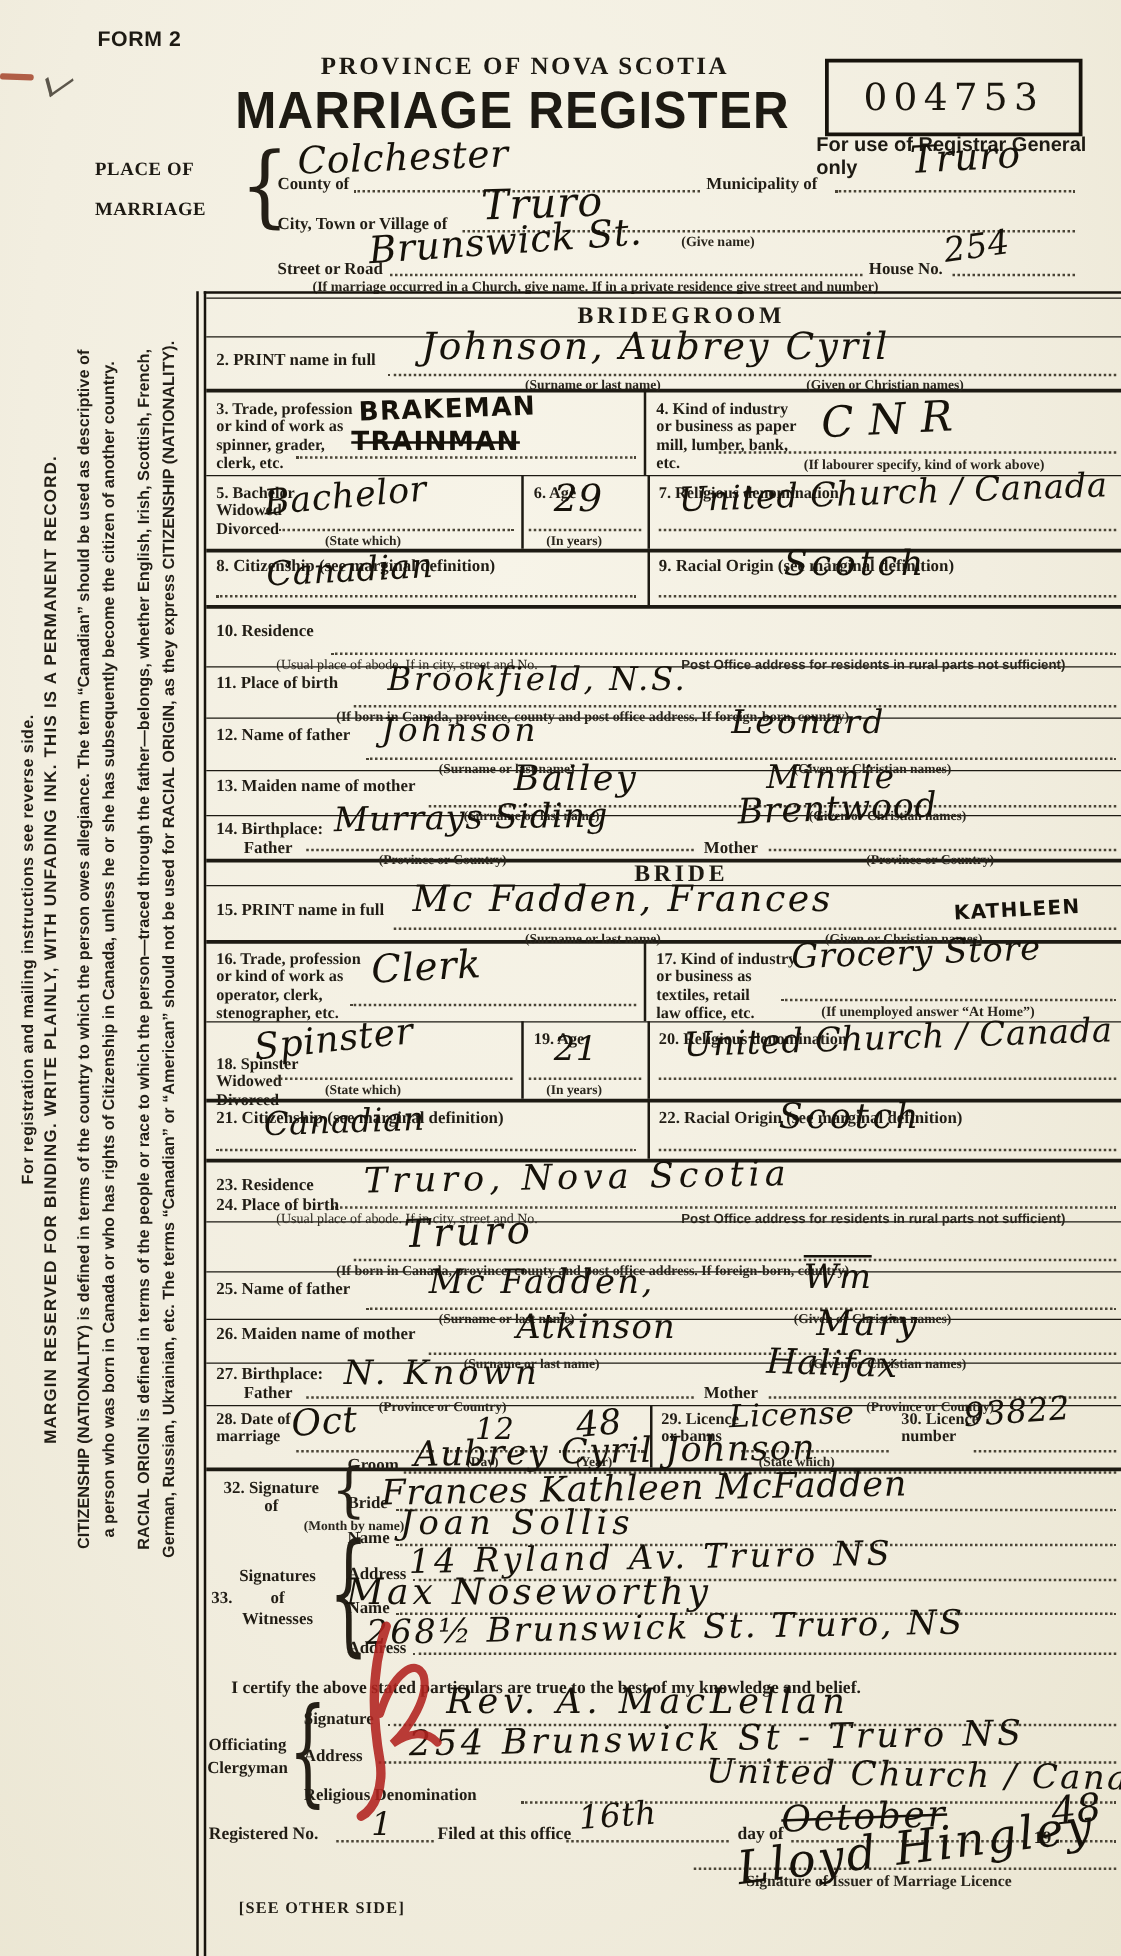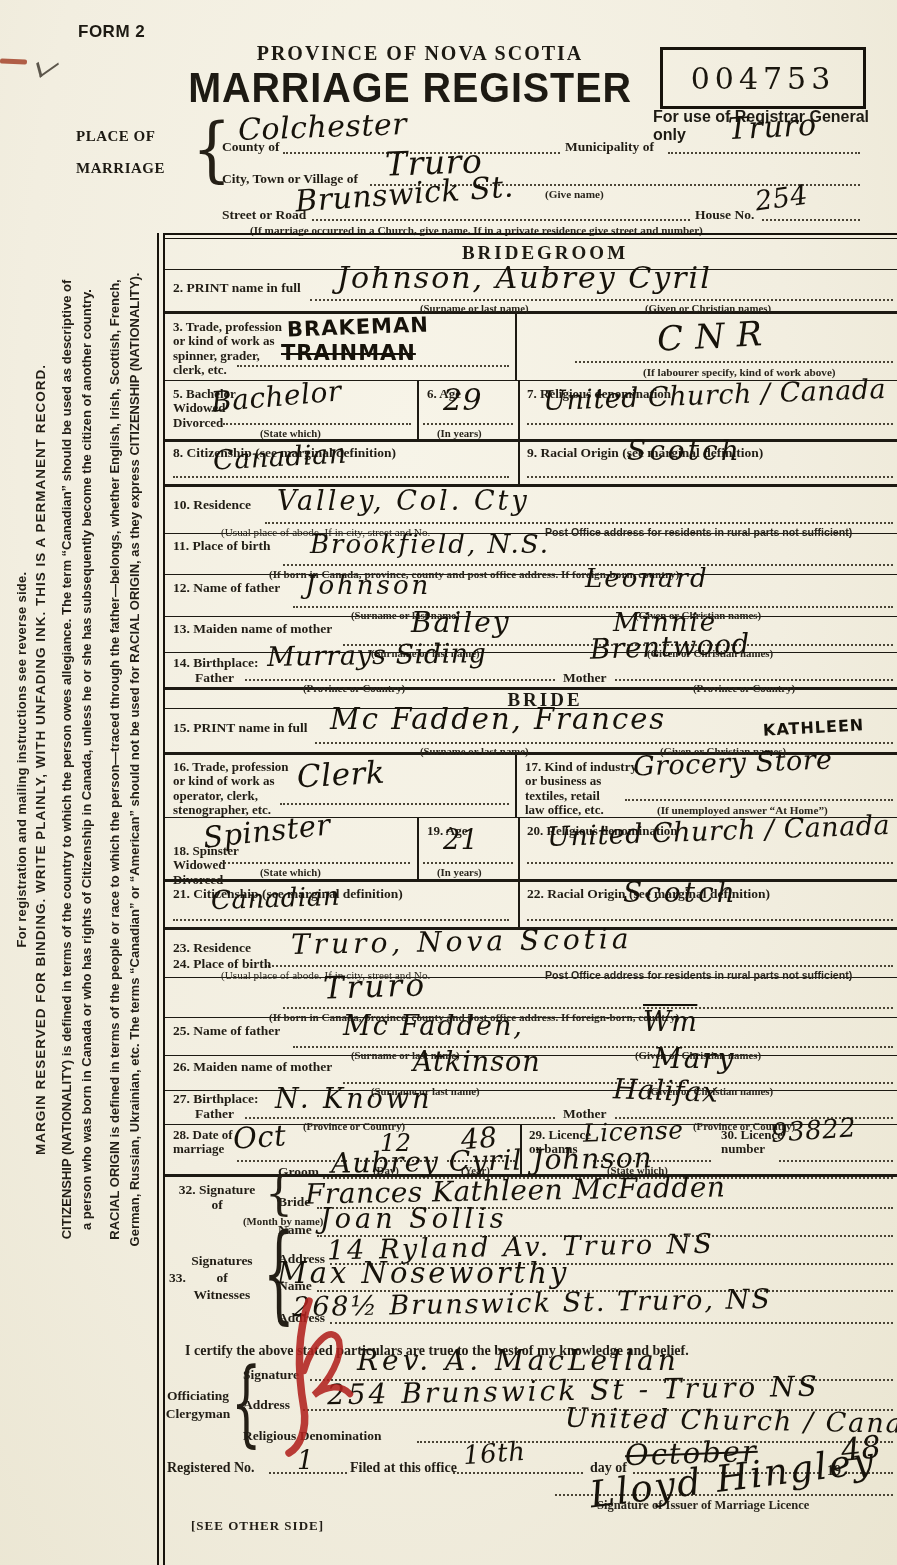--- a/index.html
+++ b/index.html
@@ -124,20 +124,24 @@
   <div class="sub" style="left:480px;top:67px">(Given or Christian names)</div>
 
   <div class="ml" style="left:8px;top:85px">3.  Trade, profession
 or kind of work as
 spinner,   grader,
 clerk, etc.</div>
   <div class="dl" style="left:72px;top:130px;width:272px"></div>
   <div class="hwc" style="left:122px;top:82px;font-size:21px;transform:rotate(-2deg)">BRAKEMAN</div>
   <div class="hwc" style="left:116px;top:108px;font-size:21px;text-decoration:line-through">TRAINMAN</div>
 
+  <div class="ml" style="left:360px;top:85px">4.  Kind  of  industry
+or business as paper
+mill,  lumber,  bank,
+etc.</div>
   <div class="dl" style="left:410px;top:126px;width:318px"></div>
   <div class="note" style="left:478px;top:131px">(If labourer specify, kind of work above)</div>
   <div class="hw" style="left:492px;top:84px;font-size:34px;transform:rotate(-3deg)">C N R</div>
 
   <div class="ml" style="left:8px;top:152px">5.  Bachelor
 Widowed
 Divorced</div>
   <div class="dl" style="left:58px;top:188px;width:188px"></div>
   <div class="sub" style="left:95px;top:192px">(State which)</div>
   <div class="hw" style="left:46px;top:148px;font-size:28px;transform:rotate(-5deg)">Bachelor</div>
@@ -156,21 +160,20 @@
   <div class="hw" style="left:48px;top:208px;font-size:27px;transform:rotate(-3deg)">Canadian</div>
 
   <div class="lbl" style="left:362px;top:211px">9.  Racial Origin (see marginal definition)</div>
   <div class="dl" style="left:362px;top:241px;width:366px"></div>
   <div class="hw" style="left:462px;top:202px;font-size:28px;letter-spacing:3px">Scotch</div>
 
   <div class="lbl" style="left:8px;top:263px">10.  Residence</div>
   <div class="dl" style="left:100px;top:287px;width:628px"></div>
   <div class="note" style="left:56px;top:291px;font-weight:normal">(Usual place of abode.   If in city, street and No.</div>
   <div class="note" style="left:380px;top:291px;font-family:'Liberation Sans',sans-serif;font-size:10.6px">Post Office address for residents in rural parts not sufficient)</div>
-  <div class="hw" style="left:112px;top:252px;font-size:27px;letter-spacing:3px">Valley, Col. Cty</div>
 
   <div class="lbl" style="left:8px;top:304px">11.  Place of birth</div>
   <div class="dl" style="left:118px;top:329px;width:610px"></div>
   <div class="note" style="left:104px;top:333px">(If born in Canada, province, county and post office address.   If foreign-born, country)</div>
   <div class="hw" style="left:145px;top:296px;font-size:26px;letter-spacing:2px">Brookfield, N.S.</div>
 
   <div class="lbl" style="left:8px;top:346px">12.  Name of father</div>
   <div class="dl" style="left:128px;top:371px;width:600px"></div>
   <div class="sub" style="left:186px;top:374px">(Surname or last name)</div>
   <div class="sub" style="left:470px;top:374px">(Given or Christian names)</div>

